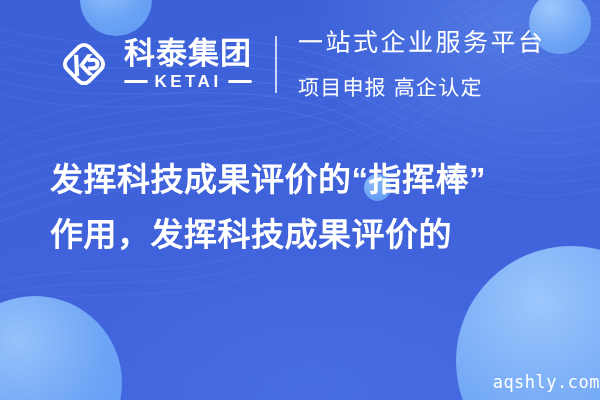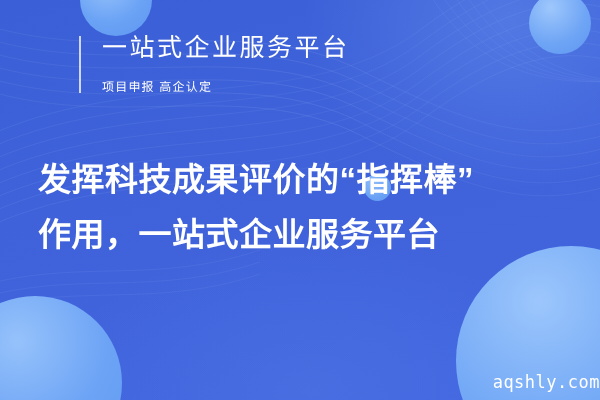--- a/index.html
+++ b/index.html
@@ -162,30 +162,30 @@
   }
   .tagline-main {
     color: #ffffff;
     font-size: 25px;
     letter-spacing: 2.5px;
     line-height: 1.15;
     white-space: nowrap;
   }
   .tagline-sub {
     color: #ffffff;
-    font-size: 12px;
+    font-size: 21px;
     letter-spacing: 1.2px;
     line-height: 1.15;
     white-space: nowrap;
   }
 
   
   .headline {
     position: absolute;
-    left: 38px;
+    left: 50px;
     top: 152px;
     width: 510px;
   }
   .headline-line {
     color: #ffffff;
     font-size: 33px;
     font-weight: bold;
     letter-spacing: .5px;
     line-height: 55px;
     white-space: nowrap;
@@ -258,30 +258,51 @@
   </div>
 
   <div class="circle circle-top"></div>
   <div class="circle circle-header-right"></div>
   <div class="circle circle-bottom-left"></div>
   <div class="circle circle-bottom-right"></div>
   <div class="circle circle-title-dot"></div>
 
   <div class="header">
 
+    <div class="brand">
+      <svg class="logo-mark" viewBox="0 0 100 100">
+        <g transform="rotate(45 50 50)">
+          <rect x="22" y="22" width="56" height="56" rx="13" ry="13" fill="none" stroke="#ffffff" stroke-width="7"></rect>
+        </g>
+        <g transform="rotate(-3 50 52)" fill="#ffffff">
+          <rect x="33" y="33" width="7.5" height="38" rx="1"></rect>
+          <path d="M41 52 L57 33 L66.5 33 L50 52 Z"></path>
+          <path d="M41 52 L57 71 L66.5 71 L50 52 Z"></path>
+          <path d="M57 40 h10 a11 11 0 0 1 0 22 h-10 v-7 h9.5 a4 4 0 0 0 0-8 H57 Z"></path>
+        </g>
+      </svg>
+      <div class="brand-text">
+        <div class="brand-cn">科泰集团</div>
+        <div class="brand-en-row">
+          <span class="brand-dash"></span>
+          <span class="brand-en">KETAI</span>
+          <span class="brand-dash"></span>
+        </div>
+      </div>
+    </div>
 
     <div class="divider"></div>
 
     <div class="tagline">
       <div class="tagline-main">一站式企业服务平台</div>
       <div class="tagline-sub">项目申报 高企认定</div>
     </div>
 
   </div>
 
   <div class="headline">
     <div class="headline-line">发挥科技成果评价的“指挥棒”</div>
-    <div class="headline-line">作用，一站式企业服务平台</div>
+    <div class="headline-line">作用，发挥科技成果评价的</div>
   </div>
 
   <div class="watermark">aqshly.com</div>
 
 </div>
 
 </body></html>

